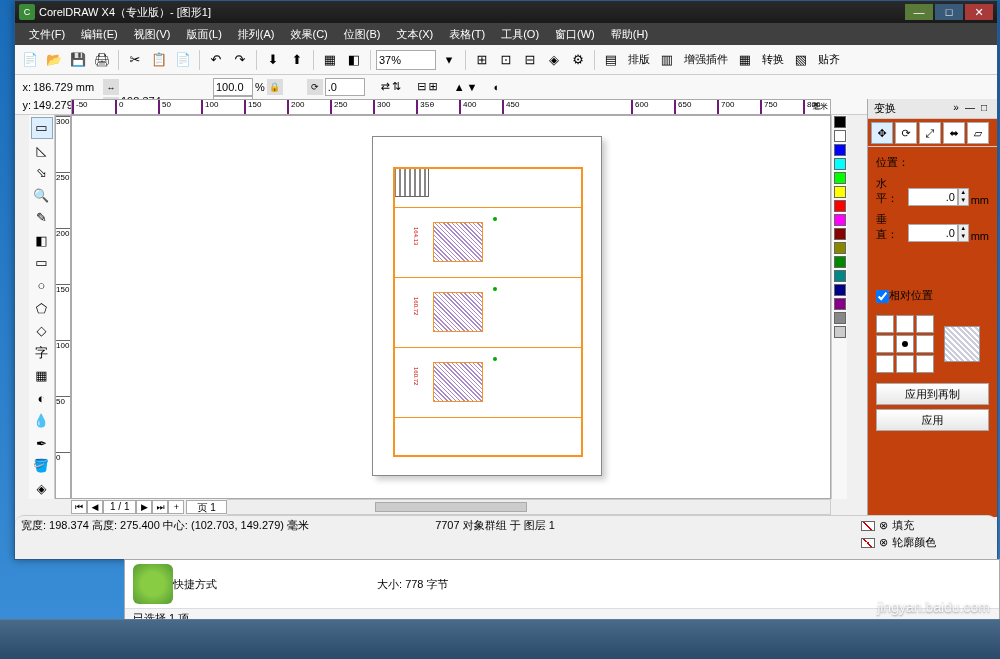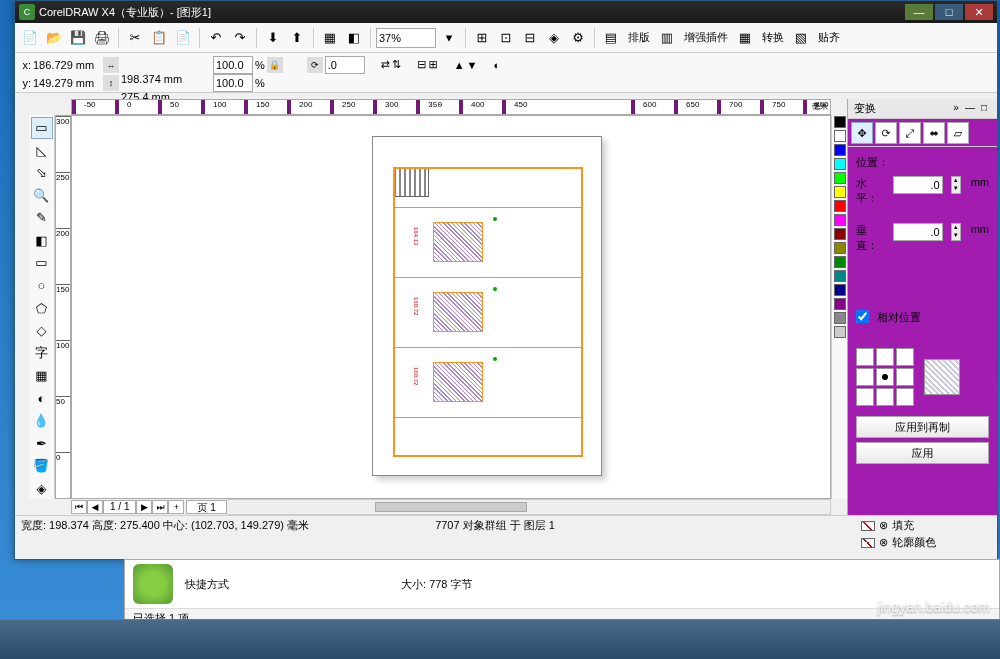--- a/index.html
+++ b/index.html
@@ -20,92 +20,106 @@
 .toolbar .zoom-select { width: 60px; height: 20px; font-size: 11px; border: 1px solid #aaa; padding: 0 2px; }
 .toolbar .label { font-size: 11px; padding: 0 4px; }
 .propbar { height: 24px; background: #f8f8f8; border-bottom: 1px solid #ccc; display: flex; align-items: center; padding: 0 4px; gap: 2px; font-size: 11px; }
 .propbar .coord-lbl { width: 12px; text-align: right; }
 .propbar .coord-val { width: 68px; }
 .propbar .dim-val { width: 68px; margin-top: 28px; }
 .propbar .pct { width: 40px; }
 .propbar .small-icon { width: 16px; height: 16px; background: #ddd; display: inline-flex; align-items: center; justify-content: center; font-size: 9px; }
 .propbar input { border: 1px solid #aaa; padding: 0 2px; height: 18px; font-size: 11px; }
 .ruler-h { position: absolute; left: 56px; top: 98px; right: 166px; height: 16px; background: #fff; border: 1px solid #aaa; font-size: 8px; overflow: hidden; }
-.ruler-h .tick { position: absolute; top: 0; border-left: 4px solid #701a75; height: 16px; padding-left: 8px; }
+.ruler-h .tick { position: absolute; top: 0; border-left: 2px solid #701a75; height: 16px; padding-left: 2px; }
 .ruler-h .unit { position: absolute; right: 2px; top: 1px; }
 .ruler-v { position: absolute; left: 40px; top: 114px; width: 16px; bottom: 60px; background: #fff; border: 1px solid #aaa; font-size: 8px; overflow: hidden; }
 .ruler-v .tick { position: absolute; left: 0; border-top: 1px solid #666; width: 16px; }
 .toolbox { position: absolute; left: 14px; top: 114px; width: 26px; bottom: 60px; background: #f8f8f8; border-right: 1px solid #ccc; display: flex; flex-direction: column; align-items: center; padding-top: 2px; gap: 1px; }
 .toolbox .tool { width: 22px; height: 22px; display: flex; align-items: center; justify-content: center; font-size: 13px; cursor: pointer; border: 1px solid transparent; }
 .toolbox .tool.active { border-color: #8ab; background: #def; }
 .canvas-area { position: absolute; left: 56px; top: 114px; right: 166px; bottom: 60px; background: #fff; border: 1px solid #aaa; overflow: hidden; }
 .canvas-page { position: absolute; left: 300px; top: 20px; width: 230px; height: 340px; background: #fff; border: 1px solid #888; box-shadow: 4px 4px 6px rgba(0,0,0,0.2); }
 .floorplan { position: absolute; left: 20px; top: 30px; width: 190px; height: 290px; }
 .floorplan .wall { position: absolute; background: #f7931e; }
 .floorplan .room { position: absolute; border: 1px solid #f7931e; }
 .floorplan .stairs { position: absolute; left: 0; top: 0; width: 36px; height: 30px; background: repeating-linear-gradient(90deg, #888 0, #888 2px, #fff 2px, #fff 5px); border: 1px solid #666; }
 .floorplan .green-dot { position: absolute; width: 4px; height: 4px; background: #0a0; border-radius: 50%; }
 .floorplan .dim-text { position: absolute; font-size: 6px; color: #c00; writing-mode: vertical-rl; }
-.docker { position: absolute; right: 0; top: 98px; width: 150px; bottom: 42px; background: #a21caf; border-left: 1px solid #aaa; }
+.docker { position: absolute; right: 0; top: 98px; width: 130px; bottom: 42px; background: #c2410c; border-left: 1px solid #aaa; }
 .docker-title { height: 20px; background: #e8e8e8; border-bottom: 1px solid #ccc; font-size: 11px; padding: 2px 6px; display: flex; align-items: center; }
 .docker-title .spacer { flex: 1; }
 .docker-title .dbtn { width: 14px; height: 14px; font-size: 10px; text-align: center; cursor: pointer; }
 .docker-tabs { height: 28px; display: flex; padding: 3px; gap: 2px; border-bottom: 1px solid #ccc; }
 .docker-tabs .dtab { width: 22px; height: 22px; border: 1px solid #aaa; background: #fff; display: flex; align-items: center; justify-content: center; font-size: 11px; cursor: pointer; }
 .docker-tabs .dtab.active { background: #def; border-color: #8ab; }
 .docker-body { padding: 8px; font-size: 11px; }
 .docker-body .section-label { margin-bottom: 6px; }
-.docker-body .row { display: flex; align-items: flex-start; margin-bottom: 17px; gap: 8px; }
+.docker-body .row { display: flex; align-items: flex-end; margin-bottom: 6px; gap: 0; }
 .docker-body .row label { width: 36px; }
 .docker-body .row input[type="text"] { width: 50px; height: 18px; border: 1px solid #aaa; text-align: right; padding-right: 2px; font-size: 11px; }
 .docker-body .spinner { width: 12px; height: 18px; border: 1px solid #aaa; font-size: 6px; display: flex; flex-direction: column; background: #eee; }
 .docker-body .spinner span { flex: 1; text-align: center; cursor: pointer; }
 .docker-body .unit { margin-left: 2px; }
 .anchor-grid { display: grid; grid-template-columns: repeat(3, 18px); grid-template-rows: repeat(3, 18px); gap: 2px; margin: 6px 0; }
 .anchor-grid .cell { border: 1px solid #999; background: #fff; display: flex; align-items: center; justify-content: center; cursor: pointer; }
 .anchor-grid .cell.sel::after { content: ""; width: 6px; height: 6px; background: #000; border-radius: 50%; }
 .preview-box { width: 36px; height: 36px; border: 1px solid #999; background: repeating-linear-gradient(45deg, #ccd 0, #ccd 2px, #fff 2px, #fff 4px); }
 .docker-body .btn { width: 100%; height: 22px; border: 1px solid #aaa; background: linear-gradient(#fff,#e8e8e8); font-size: 11px; margin-top: 4px; cursor: pointer; }
 .scrollbar-h { position: absolute; left: 56px; bottom: 44px; right: 166px; height: 16px; background: #eee; border: 1px solid #ccc; }
 .scrollbar-h .thumb { position: absolute; left: 40%; width: 20%; top: 2px; bottom: 2px; background: #ccc; border: 1px solid #aaa; }
 .pagenav { position: absolute; left: 56px; bottom: 44px; height: 16px; background: #f0f0f0; display: flex; align-items: center; font-size: 10px; z-index: 2; }
 .pagenav .pbtn { width: 16px; height: 14px; border: 1px solid #aaa; background: #fff; text-align: center; cursor: pointer; font-size: 9px; line-height: 12px; }
 .pagenav .pinfo { padding: 0 6px; border: 1px solid #aaa; height: 14px; background: #fff; }
 .pagenav .ptab { padding: 0 10px; border: 1px solid #aaa; height: 14px; background: #fff; margin-left: 2px; }
-.statusbar { position: absolute; left: 0; right: 0; bottom: 0; height: 44px; background: #f0f0f0; border-top: 1px solid #ccc; font-size: 11px; padding: 2px 6px; display: flex; }
+.statusbar { position: absolute; left: 0; right: 0; bottom: 0; height: 44px; background: #f0f0f0; border-top: 1px solid #ccc; font-size: 11px; padding: 2px 6px; display: flex; border-radius: 9px; }
 .statusbar .left { flex: 1; }
 .statusbar .line { white-space: nowrap; overflow: hidden; text-overflow: ellipsis; }
 .statusbar .right { width: 130px; display: flex; flex-direction: column; gap: 2px; }
 .statusbar .swatch-row { display: flex; align-items: center; gap: 4px; }
 .statusbar .swatch { width: 14px; height: 10px; border: 1px solid #666; }
 .statusbar .swatch.none { background: linear-gradient(45deg, #fff 45%, #c00 45%, #c00 55%, #fff 55%); }
 .colorbar { position: absolute; right: 150px; top: 114px; width: 16px; bottom: 60px; background: #f8f8f8; border-left: 1px solid #ccc; display: flex; flex-direction: column; }
 .colorbar .sw { width: 12px; height: 12px; margin: 1px auto; border: 1px solid #666; cursor: pointer; }
 .taskbar { position: absolute; left: 0; right: 0; bottom: 0; height: 40px; background: linear-gradient(180deg, #4a6a8a 0%, #2a4a6a 100%); border-top: 1px solid #5a7a9a; }
 .explorer-strip { position: absolute; left: 124px; bottom: 40px; right: 0; height: 60px; background: #fff; border: 1px solid #aaa; display: flex; flex-direction: column; font-size: 11px; }
-.explorer-strip .row1 { display: flex; align-items: center; padding: 4px 8px; gap: 12px; flex: 1; }
+.explorer-strip .row1 { display: flex; align-items: center; padding: 4px 8px; flex: 1; }
 .explorer-strip .app-icon { width: 40px; height: 40px; background: radial-gradient(circle, #8c4 40%, #593 100%); border-radius: 6px; }
 .explorer-strip .statusrow { border-top: 1px solid #ddd; padding: 2px 8px; background: #f4f4f4; }
 .watermark { position: absolute; right: 10px; bottom: 44px; color: rgba(255,255,255,0.85); font-size: 20px; text-align: right; pointer-events: none; text-shadow: 0 1px 2px rgba(0,0,0,0.4); }
 .watermark .sub { font-size: 14px; }
 </style>
 </head>
 <body>
 
 <div class="window">
 
   <div class="titlebar">
     <span class="icon">C</span>
     <span>CorelDRAW X4（专业版）- [图形1]</span>
     <span class="spacer"></span>
     <span class="winbtn min">—</span>
     <span class="winbtn max">□</span>
     <span class="winbtn close">✕</span>
   </div>
 
+  <div class="menubar">
+    <span class="menuitem">文件(F)</span>
+    <span class="menuitem">编辑(E)</span>
+    <span class="menuitem">视图(V)</span>
+    <span class="menuitem">版面(L)</span>
+    <span class="menuitem">排列(A)</span>
+    <span class="menuitem">效果(C)</span>
+    <span class="menuitem">位图(B)</span>
+    <span class="menuitem">文本(X)</span>
+    <span class="menuitem">表格(T)</span>
+    <span class="menuitem">工具(O)</span>
+    <span class="menuitem">窗口(W)</span>
+    <span class="menuitem">帮助(H)</span>
+  </div>
 
   <div class="toolbar">
     <span class="tbtn">📄</span>
     <span class="tbtn">📂</span>
     <span class="tbtn">💾</span>
     <span class="tbtn">🖨</span>
     <span class="sep"></span>
     <span class="tbtn">✂</span>
     <span class="tbtn">📋</span>
     <span class="tbtn">📄</span>

